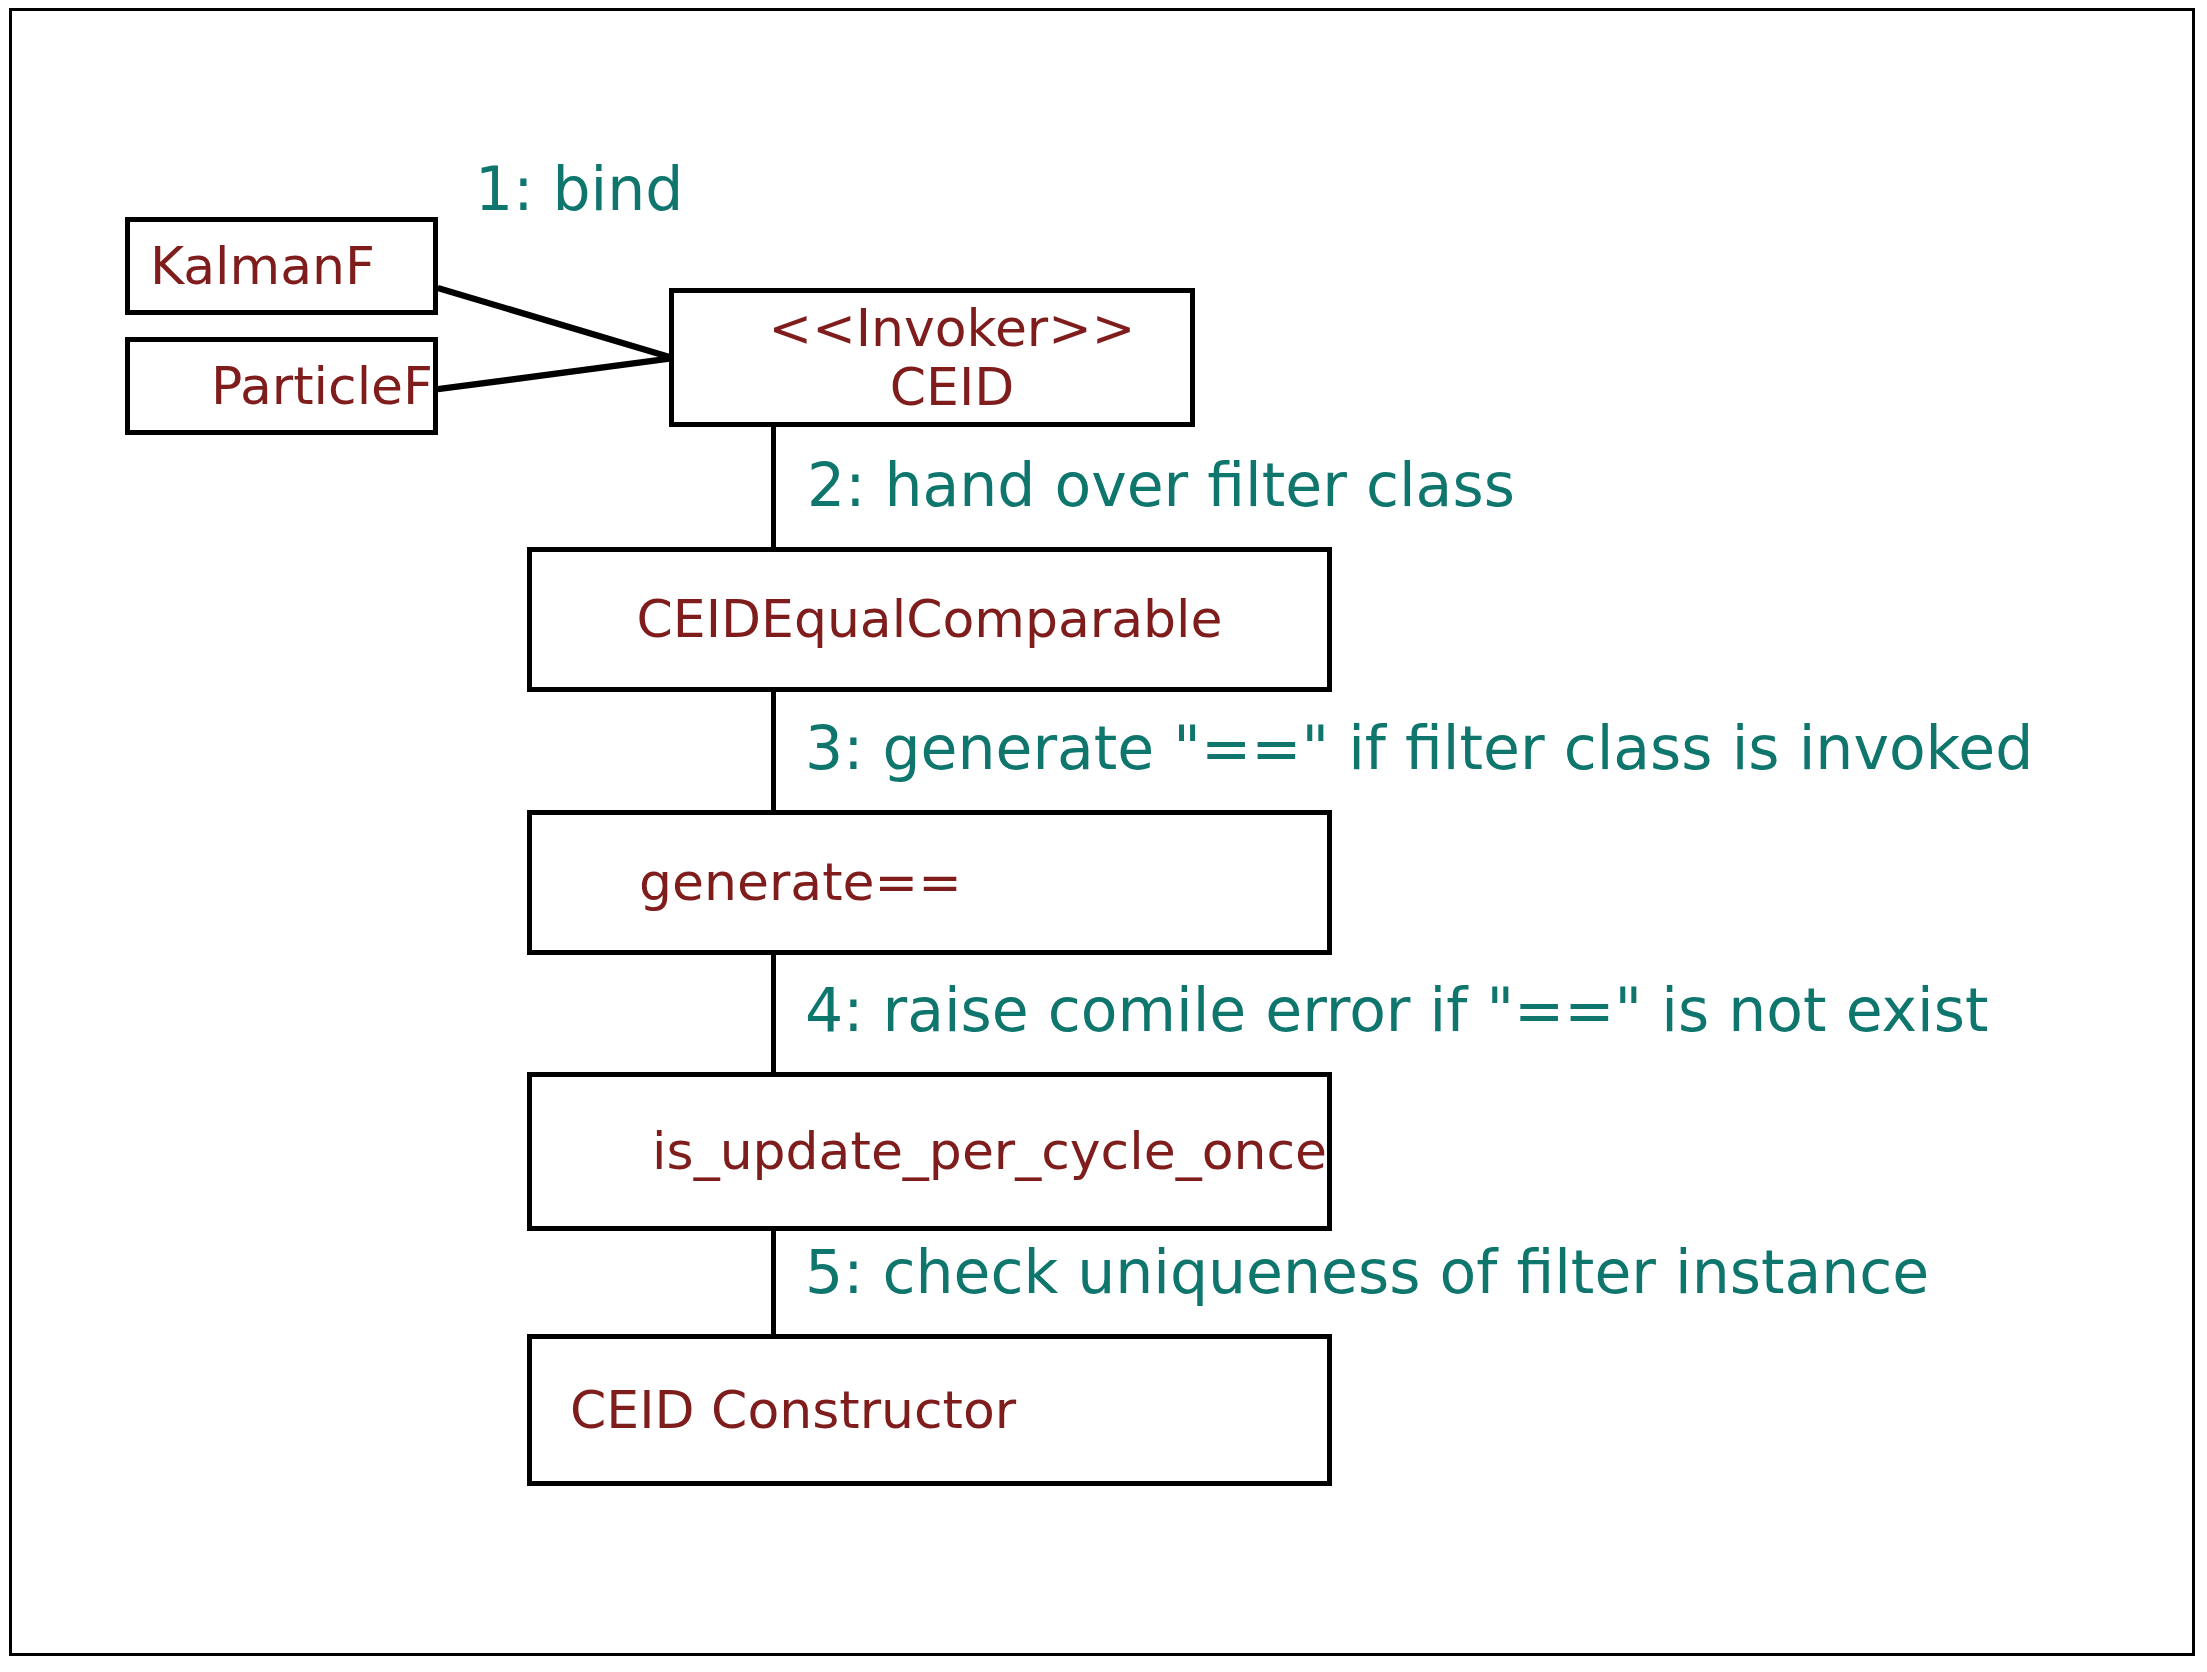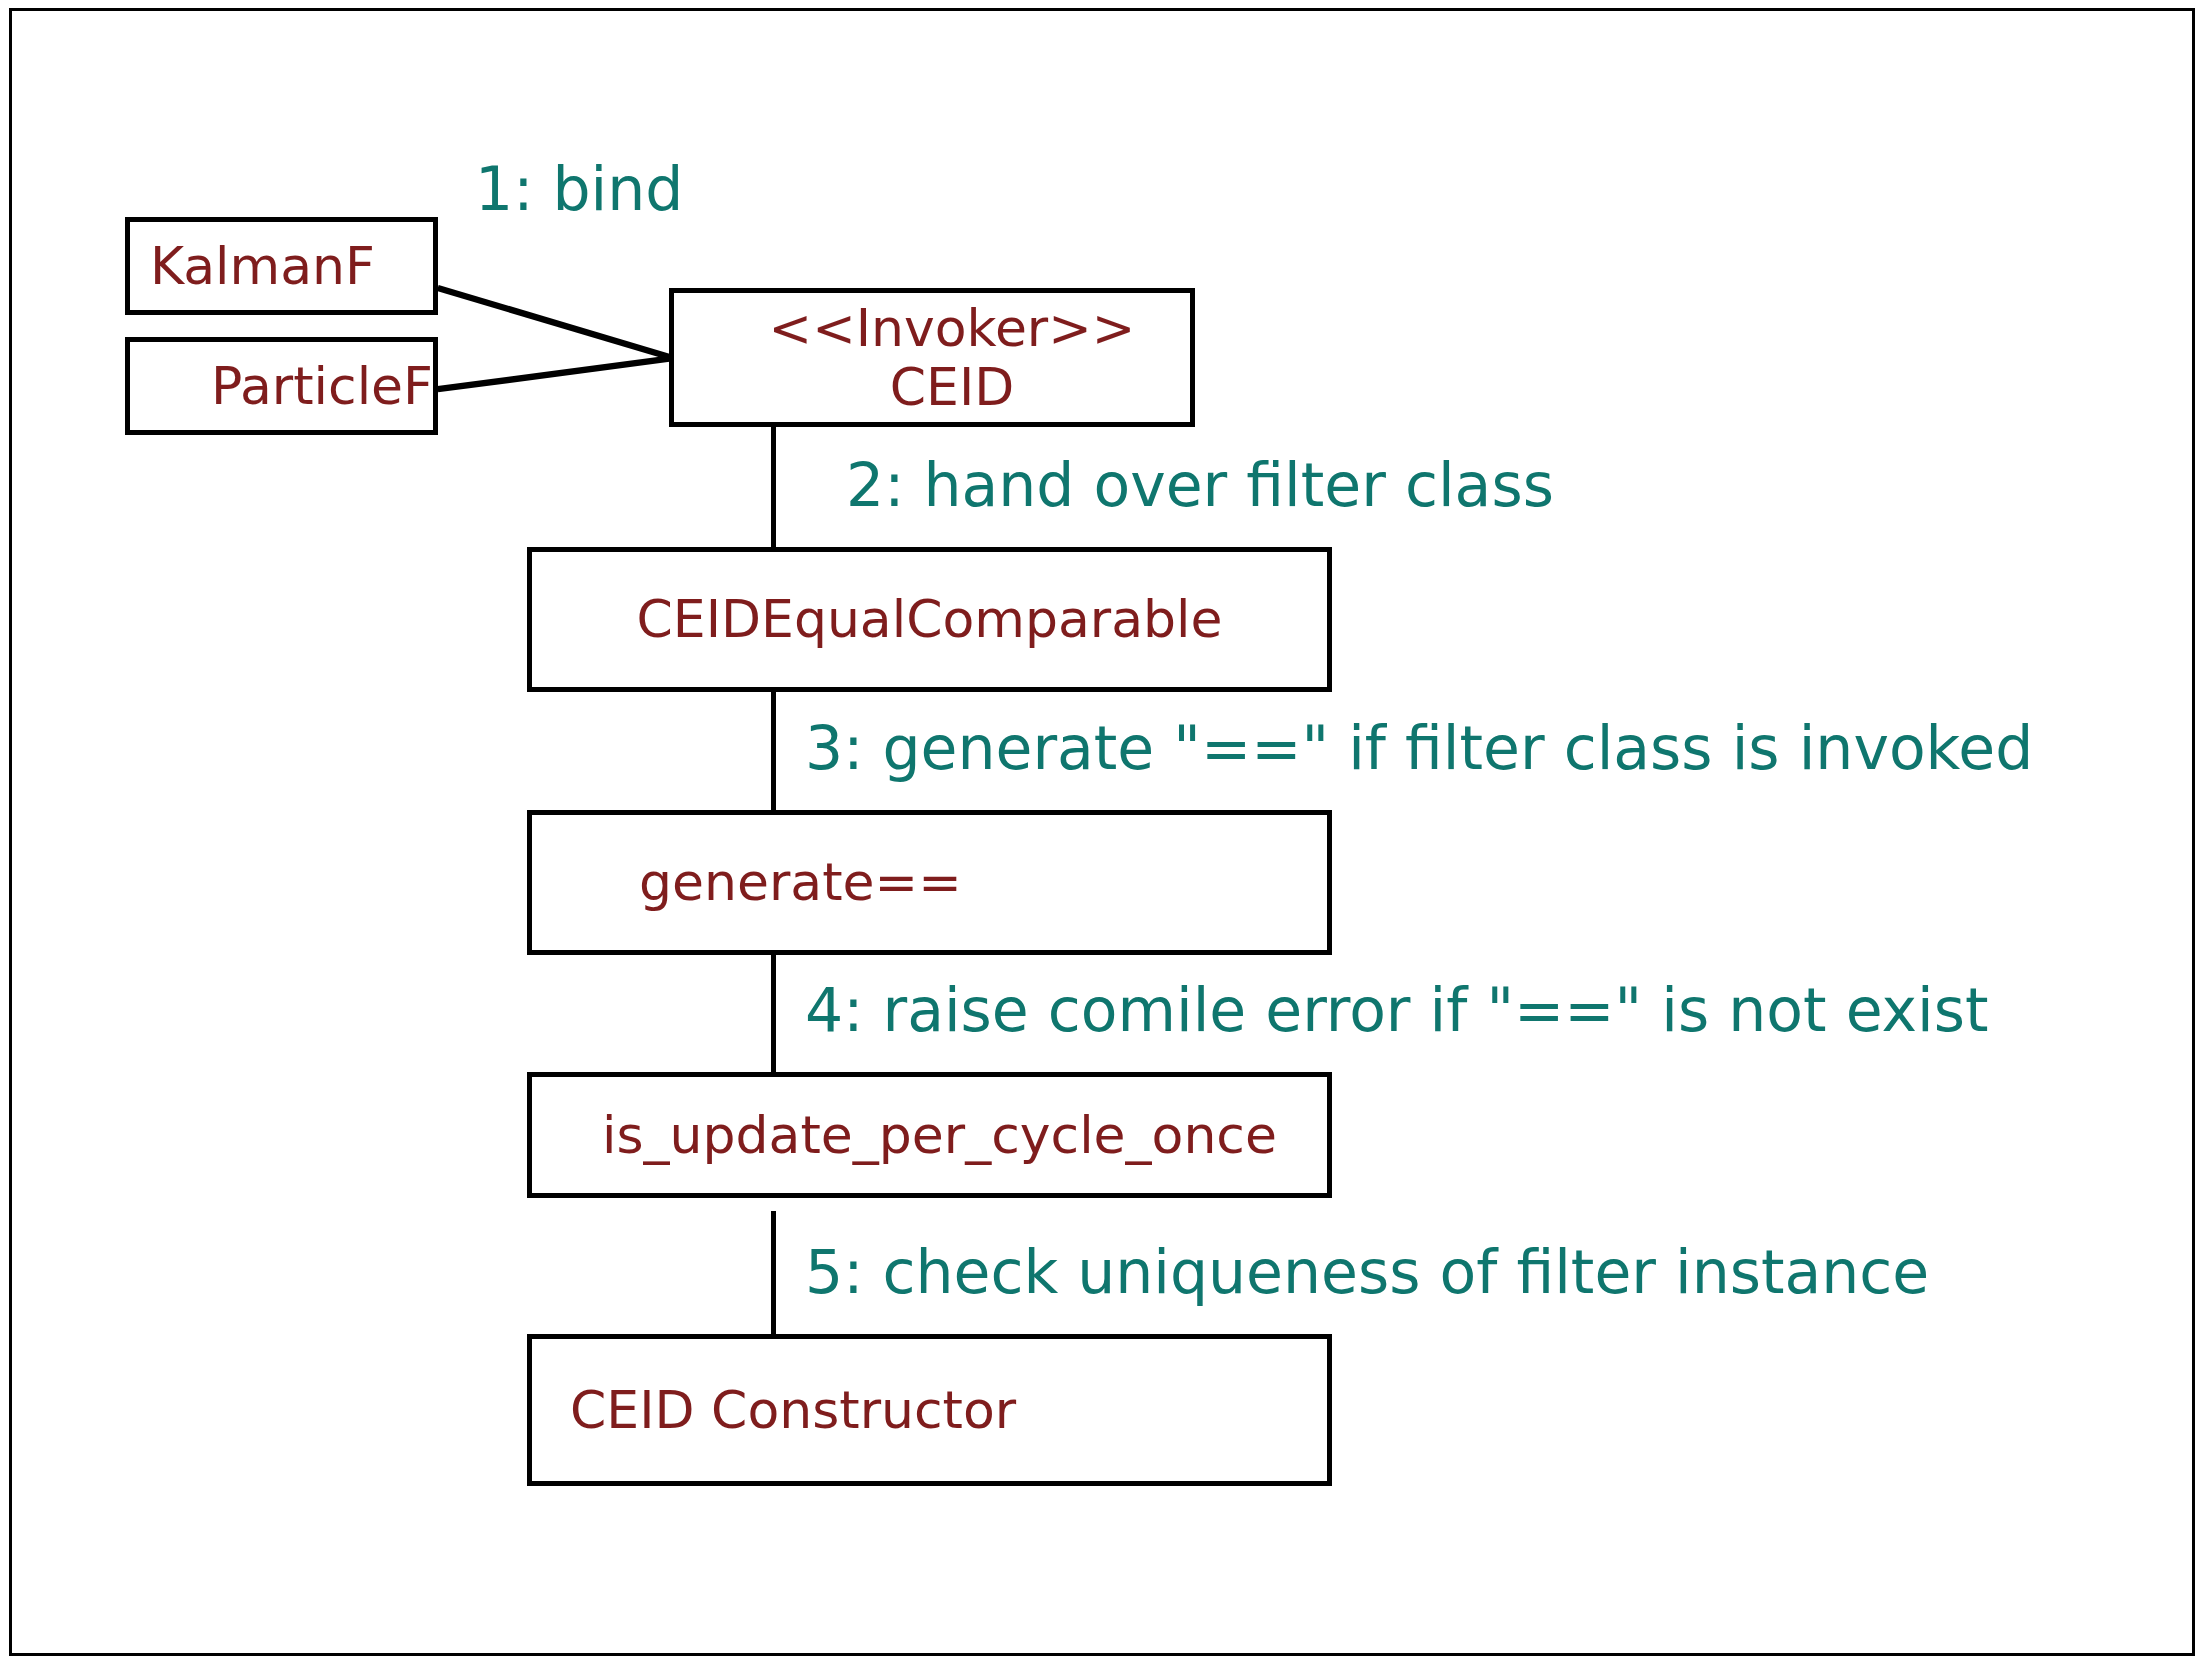--- a/index.html
+++ b/index.html
@@ -69,23 +69,23 @@
     left: 527px; top: 547px; width: 805px; height: 145px;
     font-size: 52px;
   }
   #node-operator {
     left: 527px; top: 810px; width: 805px; height: 145px;
     font-size: 52px;
     align-items: flex-start;
     padding-left: 107px;
   }
   #node-isupdate {
-    left: 527px; top: 1072px; width: 805px; height: 126px;
+    left: 527px; top: 1072px; width: 805px; height: 159px;
     font-size: 52px;
-    align-items: center;
+    align-items: flex-end;
     padding-left: 20px;
   }
   #node-constructor {
     left: 527px; top: 1334px; width: 805px; height: 152px;
     font-size: 52px;
     align-items: flex-start;
     padding-left: 38px;
   }
 
   
@@ -113,21 +113,21 @@
   
   .edge-label {
     position: absolute;
     color: #0f766e;
     white-space: nowrap;
     font-size: 60px;
     line-height: 1.1;
     z-index: 4;
   }
   #label-bind   { left: 475px; top: 156px; }
-  #label-hand   { left: 846px; top: 452px; text-align: right; }
+  #label-hand   { left: 807px; top: 452px; text-align: right; }
   #label-gen    { left: 805px; top: 715px; }
   #label-raise  { left: 805px; top: 977px; }
   #label-check  { left: 805px; top: 1239px; }
 </style>
 </head>
 <body>
 
 <div id="canvas">
 
   <div id="frame"></div>

